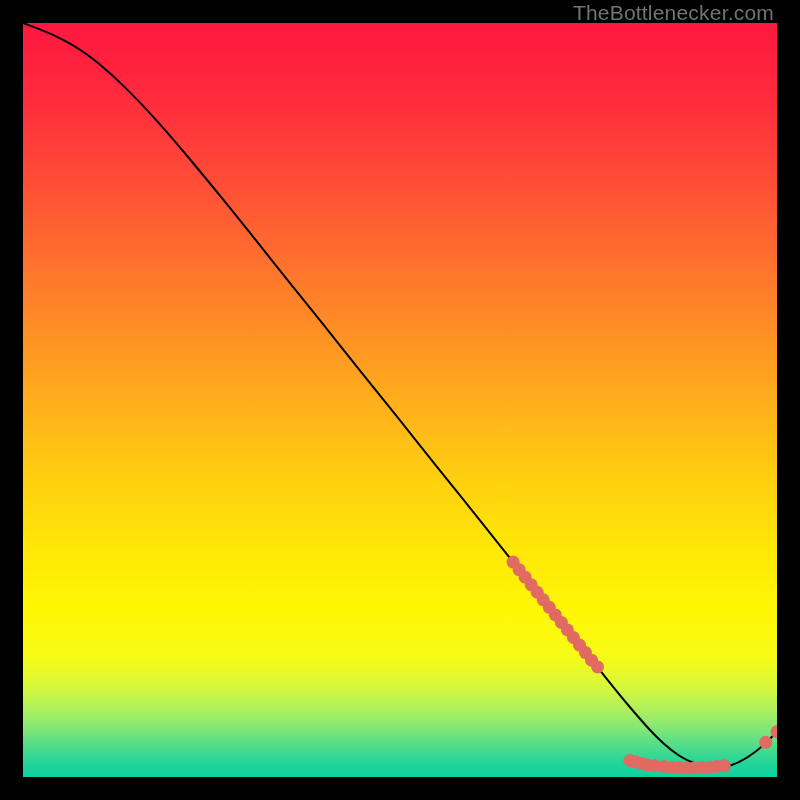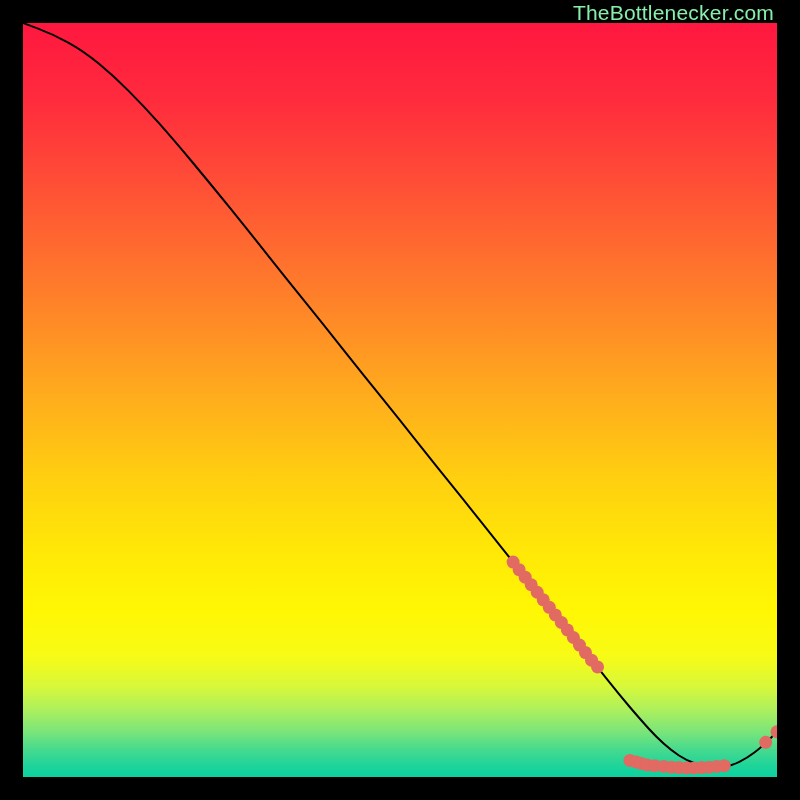--- a/index.html
+++ b/index.html
@@ -17,21 +17,21 @@
     top: 23px;
     width: 754px;
     height: 754px;
     background: #000;
   }
   .watermark {
     position: absolute;
     top: 1px;
     right: 26px;
     font-size: 21px;
-    color: #86efac;
+    color: #737373;
     font-weight: 400;
     letter-spacing: 0.2px;
   }
   svg {
     display: block;
   }
 </style>
 </head>
 <body>
 

